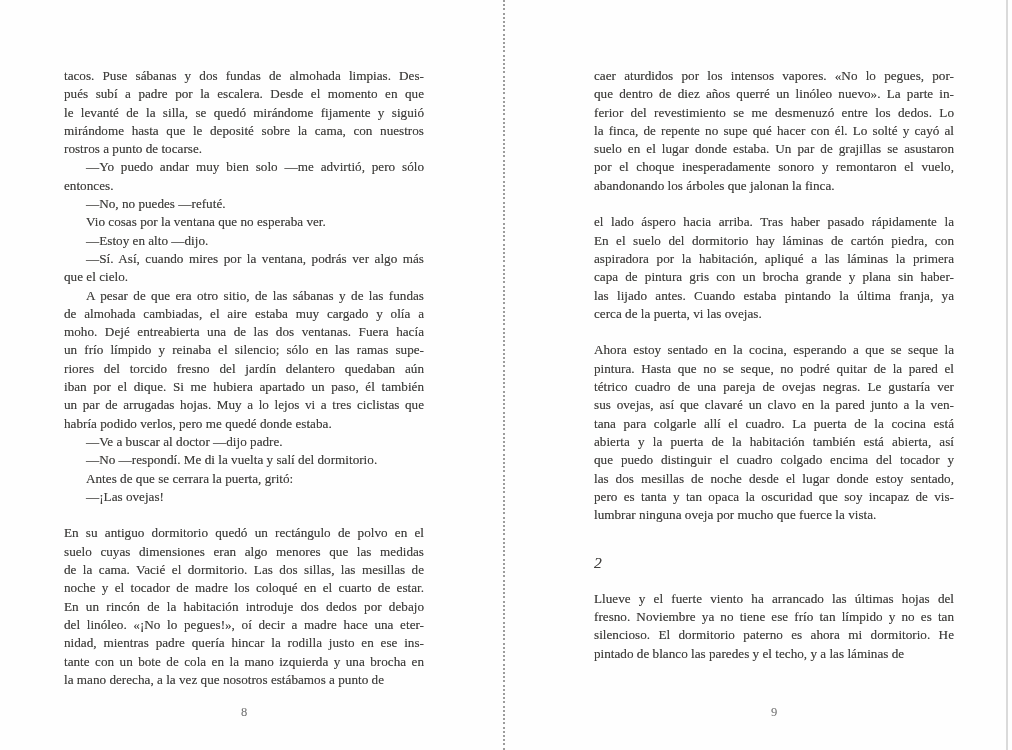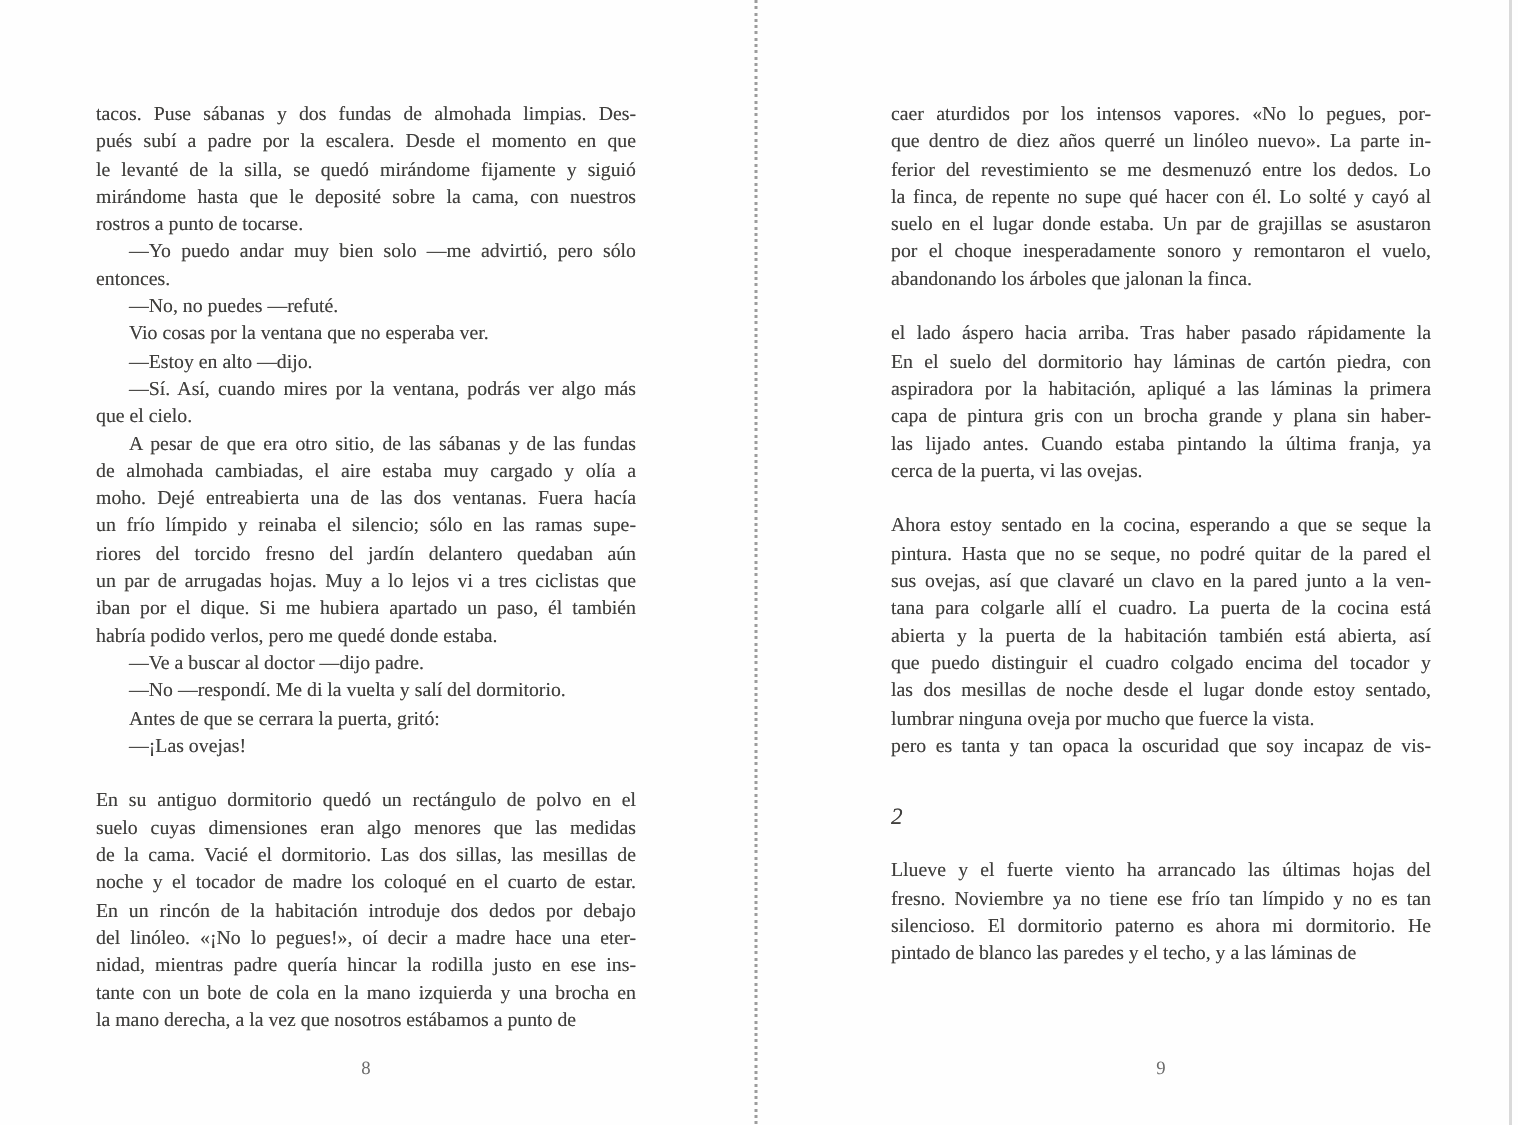--- a/index.html
+++ b/index.html
@@ -114,22 +114,22 @@
         <div class="para indent">
           <div class="line">—Sí. Así, cuando mires por la ventana, podrás ver algo más</div>
           <div class="line lastline">que el cielo.</div>
         </div>
         <div class="para indent">
           <div class="line">A pesar de que era otro sitio, de las sábanas y de las fundas</div>
           <div class="line">de almohada cambiadas, el aire estaba muy cargado y olía a</div>
           <div class="line">moho. Dejé entreabierta una de las dos ventanas. Fuera hacía</div>
           <div class="line">un frío límpido y reinaba el silencio; sólo en las ramas supe-</div>
           <div class="line">riores del torcido fresno del jardín delantero quedaban aún</div>
+          <div class="line">iban por el dique. Si me hubiera apartado un paso, él también</div>
           <div class="line">un par de arrugadas hojas. Muy a lo lejos vi a tres ciclistas que</div>
-          <div class="line">iban por el dique. Si me hubiera apartado un paso, él también</div>
           <div class="line lastline">habría podido verlos, pero me quedé donde estaba.</div>
         </div>
         <div class="para indent">
           <div class="line lastline">—Ve a buscar al doctor —dijo padre.</div>
         </div>
         <div class="para indent">
           <div class="line lastline">—No —respondí. Me di la vuelta y salí del dormitorio.</div>
         </div>
         <div class="para indent">
           <div class="line lastline">Antes de que se cerrara la puerta, gritó:</div>
@@ -167,27 +167,28 @@
           <div class="line">el lado áspero hacia arriba. Tras haber pasado rápidamente la</div>
           <div class="line">En el suelo del dormitorio hay láminas de cartón piedra, con</div>
           <div class="line">aspiradora por la habitación, apliqué a las láminas la primera</div>
           <div class="line">capa de pintura gris con un brocha grande y plana sin haber-</div>
           <div class="line">las lijado antes. Cuando estaba pintando la última franja, ya</div>
           <div class="line lastline">cerca de la puerta, vi las ovejas.</div>
         </div>
         <div class="para gap">
           <div class="line">Ahora estoy sentado en la cocina, esperando a que se seque la</div>
           <div class="line">pintura. Hasta que no se seque, no podré quitar de la pared el</div>
+          <div class="line">tétrico cuadro de una pareja de ovejas negras. Le gustaría ver</div>
           <div class="line">sus ovejas, así que clavaré un clavo en la pared junto a la ven-</div>
           <div class="line">tana para colgarle allí el cuadro. La puerta de la cocina está</div>
           <div class="line">abierta y la puerta de la habitación también está abierta, así</div>
           <div class="line">que puedo distinguir el cuadro colgado encima del tocador y</div>
           <div class="line">las dos mesillas de noche desde el lugar donde estoy sentado,</div>
+          <div class="line">pero es tanta y tan opaca la oscuridad que soy incapaz de vis-</div>
           <div class="line lastline">lumbrar ninguna oveja por mucho que fuerce la vista.</div>
-          <div class="line">pero es tanta y tan opaca la oscuridad que soy incapaz de vis-</div>
         </div>
         <div class="chapter-num">2</div>
         <div class="para">
           <div class="line">Llueve y el fuerte viento ha arrancado las últimas hojas del</div>
           <div class="line">fresno. Noviembre ya no tiene ese frío tan límpido y no es tan</div>
           <div class="line">silencioso. El dormitorio paterno es ahora mi dormitorio. He</div>
           <div class="line lastline">pintado de blanco las paredes y el techo, y a las láminas de</div>
         </div>
       </div>
     <div class="page-number">9</div>

